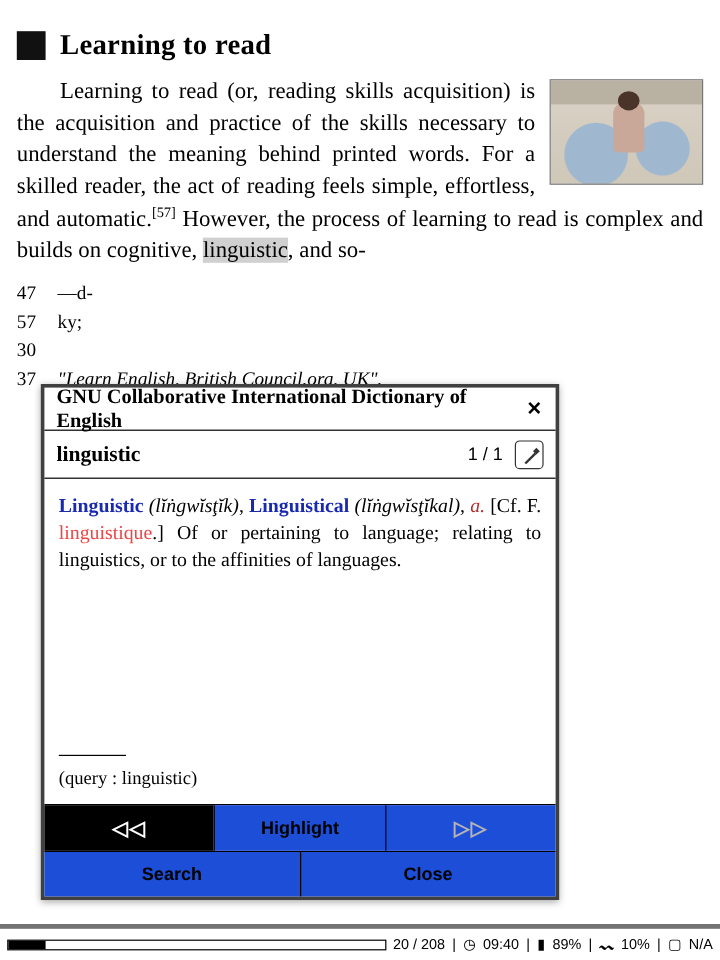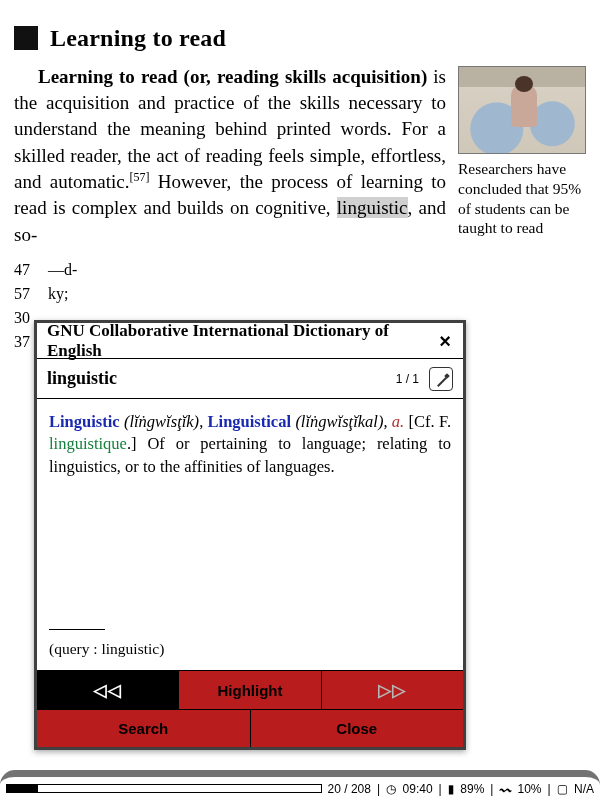--- a/index.html
+++ b/index.html
@@ -83,48 +83,47 @@
   }
 
   .para {
     font-size:19px;
     line-height:1.38;
     text-align:justify;
     text-indent:24px;
     margin:0;
     hyphens:auto;
   }
-  .para b { font-weight:bold; }
+  .para b { font-weight:normal;margin-left:12px; }
   .sup { font-size:12px; vertical-align:super; }
   .hl { background:#d0d0d0; }
 
   .refs {
     margin-top:10px;
     font-size:16px;
     line-height:1.5;
   }
   .refrow { display:flex; gap:8px; }
   .refnum { width:26px; flex:0 0 auto; }
   .reftext { flex:1 1 auto; text-align:justify; }
   .reftext i { font-style:italic; }
   .reftext u { text-decoration:underline; }
 
   
   .statusbar {
     position:absolute;
     left:0; bottom:0;
     width:600px; height:30px;
-    border-top:7px solid #737373;
+    border-top:4px solid #737373;
     display:flex;
     align-items:center;
     gap:6px;
     padding:0 6px;
     font-family:"Liberation Sans", sans-serif;
     font-size:12px;
-    border-radius:15px;
   }
   .progress-track {
     flex:1 1 auto;
     height:9px;
     border:1px solid #000;
     position:relative;
     background:#fff;
   }
   .progress-fill {
     position:absolute; left:0; top:0; bottom:0;
@@ -169,21 +168,21 @@
     align-items:center;
     padding:0 10px;
     gap:10px;
   }
   .dict-word {
     flex:1 1 auto;
     font-size:18px;
     font-weight:bold;
   }
   .dict-count {
-    font-size:12px;
+    font-size:15px;
     font-family:"Liberation Sans", sans-serif;
   }
   .edit-icon {
     width:24px; height:24px;
     border:1px solid #333;
     border-radius:4px;
     position:relative;
     flex:0 0 auto;
   }
   .edit-icon:before {
@@ -208,21 +207,21 @@
     padding:12px 12px 0 12px;
     font-size:16.5px;
     line-height:1.35;
     text-align:justify;
     overflow:hidden;
     position:relative;
   }
   .dict-body .hw { color:#1a2ab0; font-weight:bold; }
   .dict-body .pron { font-style:italic; }
   .dict-body .pos { color:#b03030; font-style:italic; }
-  .dict-body .xref { color:#15803d; }
+  .dict-body .xref { color:#ef4444; }
 
   .dict-footnote {
     position:absolute;
     left:12px; bottom:10px;
     font-size:15.5px;
   }
   .rule {
     width:56px; height:1px;
     background:#000;
     margin-bottom:9px;
@@ -236,21 +235,21 @@
   .btn-row + .btn-row { border-top:1px solid #000; }
   .btn {
     flex:1 1 0;
     display:flex;
     align-items:center;
     justify-content:center;
     font-family:"Liberation Sans", sans-serif;
     font-size:15px;
     font-weight:bold;
     cursor:pointer;
-    background:#b91c1c;
+    background:#1d4ed8;
   }
   .btn + .btn { border-left:1px solid #000; }
   .btn.active { background:#000; color:#fff; }
   .btn.disabled { color:#b4b4b4; }
   .arrow { font-size:17px; letter-spacing:1px; }
 </style>
 </head>
 <body>
 
 <div class="page">
@@ -260,21 +259,20 @@
     <div class="page-title">Learning to read</div>
   </div>
 
   <div class="body-wrap">
 
     <div class="figure">
       <div class="figure-img">
         <div class="shelf"></div>
         <div class="kid"></div>
       </div>
-      <div class="figure-cap">Researchers have concluded that 95% of students can be taught to read</div>
     </div>
 
     <p class="para"><b>Learning to read (or, reading skills acquisition)</b><span> is the acquisition and practice of the skills necessary to understand the meaning behind printed words. For a skilled reader, the act of reading feels simple, effortless, and automatic.</span><span class="sup">[57]</span><span> However, the process of learning to read is complex and builds on cognitive, </span><span class="hl">linguistic</span><span>, and so-</span></p>
 
     <div class="refs">
       <div class="refrow">
         <div class="refnum">47</div>
         <div class="reftext">—d-</div>
       </div>
       <div class="refrow">

